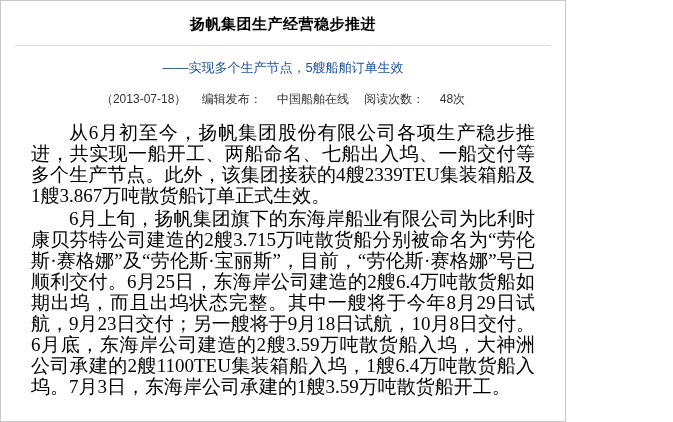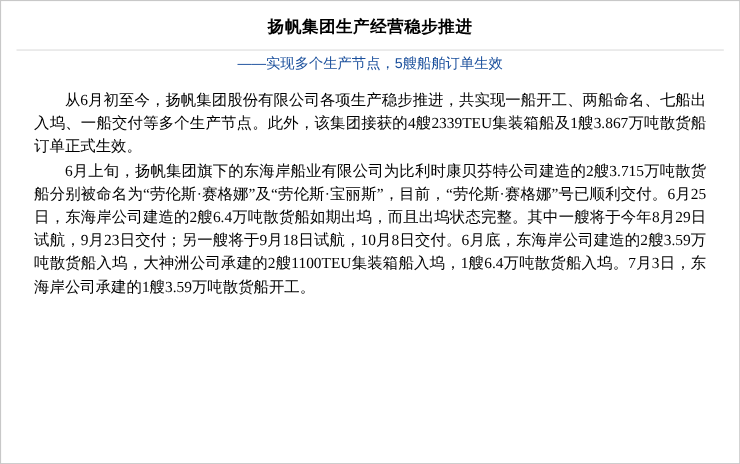--- a/index.html
+++ b/index.html
@@ -9,21 +9,21 @@
   body {
     width: 673px;
     height: 422px;
     background: #ffffff;
     font-family: "Liberation Serif", "DejaVu Serif", serif;
     color: #000000;
     overflow: hidden;
   }
   .page {
     box-sizing: border-box;
-    width: 673px;
+    width: 566px;
     height: 422px;
     border: 1px solid #c8c8c8;
     background: #ffffff;
     padding: 0;
     position: relative;
   }
   .article-title {
     text-align: center;
     font-size: 15px;
     font-weight: bold;
@@ -34,21 +34,21 @@
   }
   .title-rule {
     height: 1px;
     background: #dcdcdc;
     margin: 11px 14px 0 14px;
   }
   .article-subtitle {
     text-align: center;
     font-size: 13px;
     color: #1a4f9c;
-    margin-top: 3px;
+    margin-top: 13px;
     font-family: "Liberation Sans", "DejaVu Sans", sans-serif;
   }
   .meta-line {
     text-align: center;
     font-size: 12px;
     color: #333333;
     margin-top: 14px;
     font-family: "Liberation Sans", "DejaVu Sans", sans-serif;
   }
   .meta-line span {
@@ -64,40 +64,47 @@
     color: #333333;
   }
   .meta-views-label {
     color: #333333;
   }
   .meta-views-value {
     color: #333333;
   }
   .body-text {
     margin: 14px 30px 0 30px;
-    font-size: 14px;
+    font-size: 19px;
     line-height: 21px;
     text-align: justify;
     color: #000000;
   }
   .body-text p {
     margin: 0 0 2px 0;
     text-indent: 2em;
   }
 </style>
 </head>
 <body>
 
 <div class="page">
 
   <div class="article-title">扬帆集团生产经营稳步推进</div>
 
   <div class="title-rule"></div>
 
   <div class="article-subtitle">——实现多个生产节点，5艘船舶订单生效</div>
 
+  <div class="meta-line">
+    <span class="meta-date">（2013-07-18）</span>
+    <span class="meta-source-label">编辑发布：</span>
+    <span class="meta-source-value">中国船舶在线</span>
+    <span class="meta-views-label">阅读次数：</span>
+    <span class="meta-views-value">48次</span>
+  </div>
 
   <div class="body-text">
     <p>从6月初至今，扬帆集团股份有限公司各项生产稳步推进，共实现一船开工、两船命名、七船出入坞、一船交付等多个生产节点。此外，该集团接获的4艘2339TEU集装箱船及1艘3.867万吨散货船订单正式生效。</p>
     <p>6月上旬，扬帆集团旗下的东海岸船业有限公司为比利时康贝芬特公司建造的2艘3.715万吨散货船分别被命名为“劳伦斯·赛格娜”及“劳伦斯·宝丽斯”，目前，“劳伦斯·赛格娜”号已顺利交付。6月25日，东海岸公司建造的2艘6.4万吨散货船如期出坞，而且出坞状态完整。其中一艘将于今年8月29日试航，9月23日交付；另一艘将于9月18日试航，10月8日交付。6月底，东海岸公司建造的2艘3.59万吨散货船入坞，大神洲公司承建的2艘1100TEU集装箱船入坞，1艘6.4万吨散货船入坞。7月3日，东海岸公司承建的1艘3.59万吨散货船开工。</p>
   </div>
 
 </div>
 
 </body></html>

